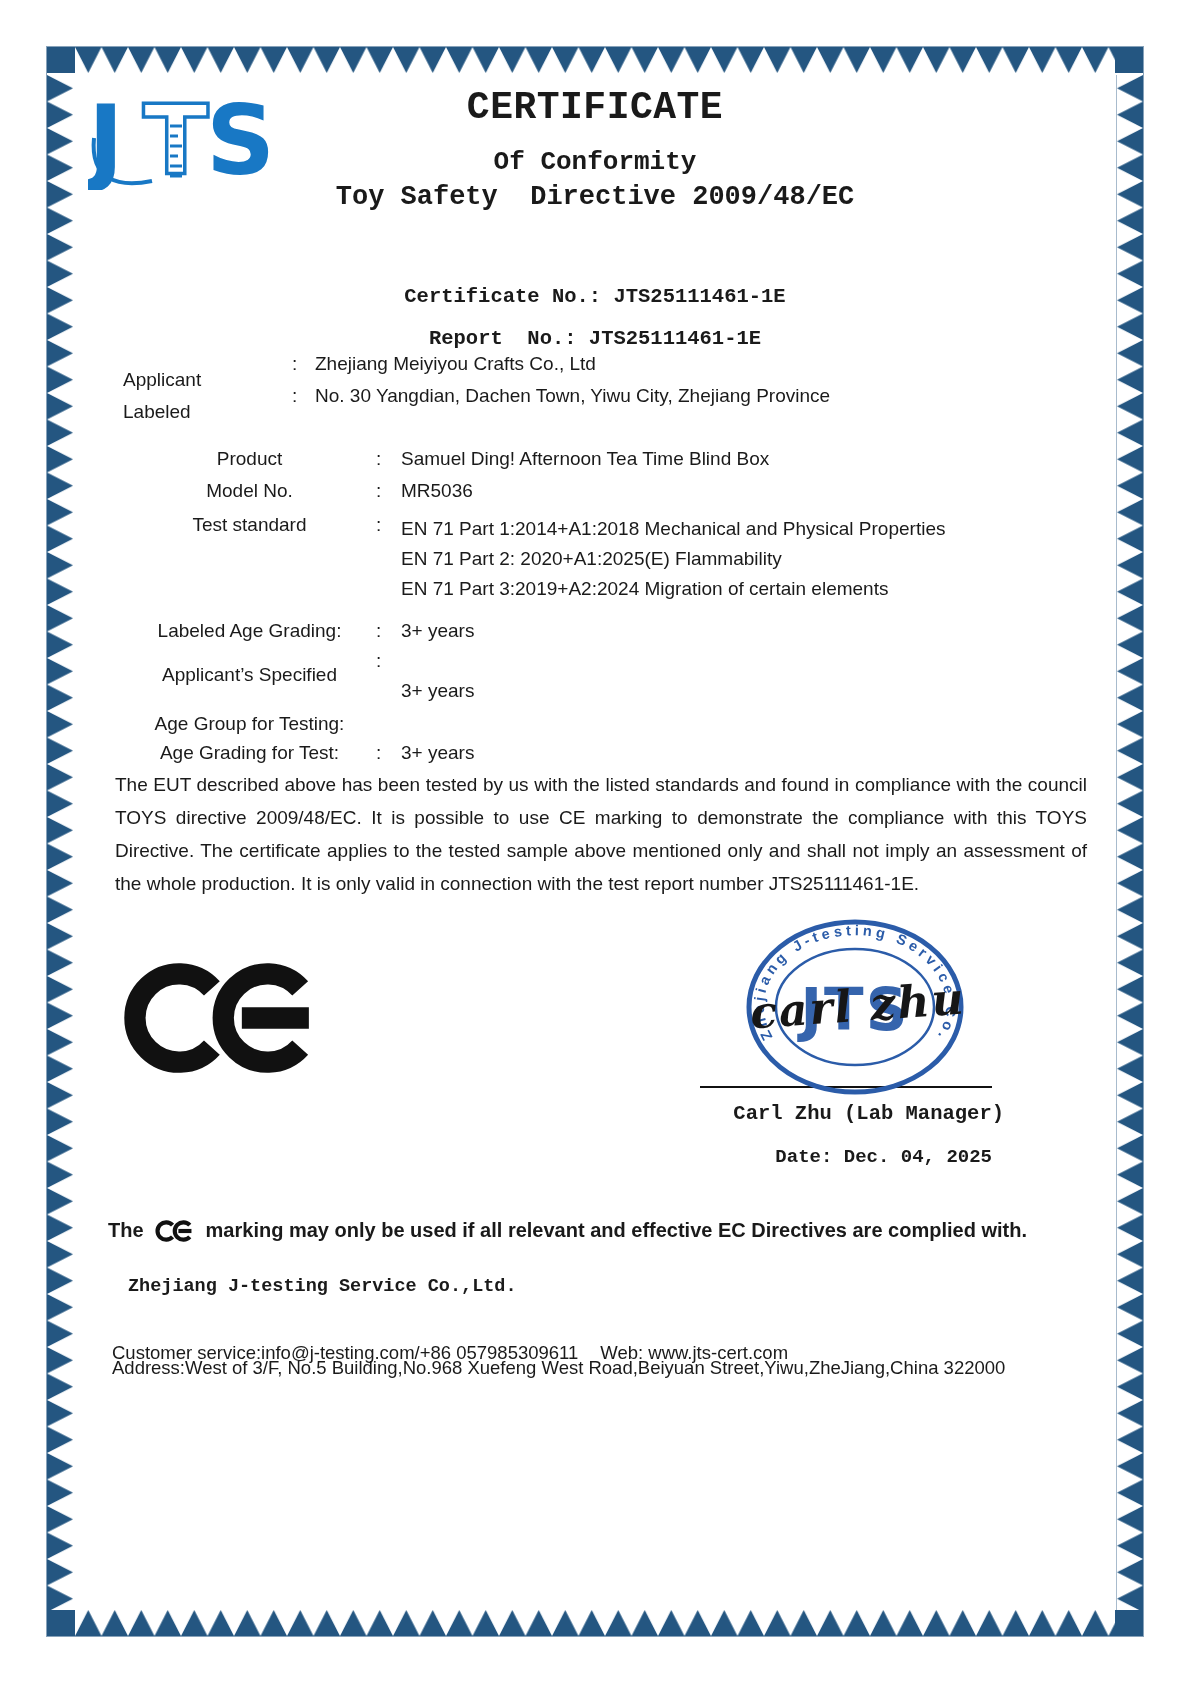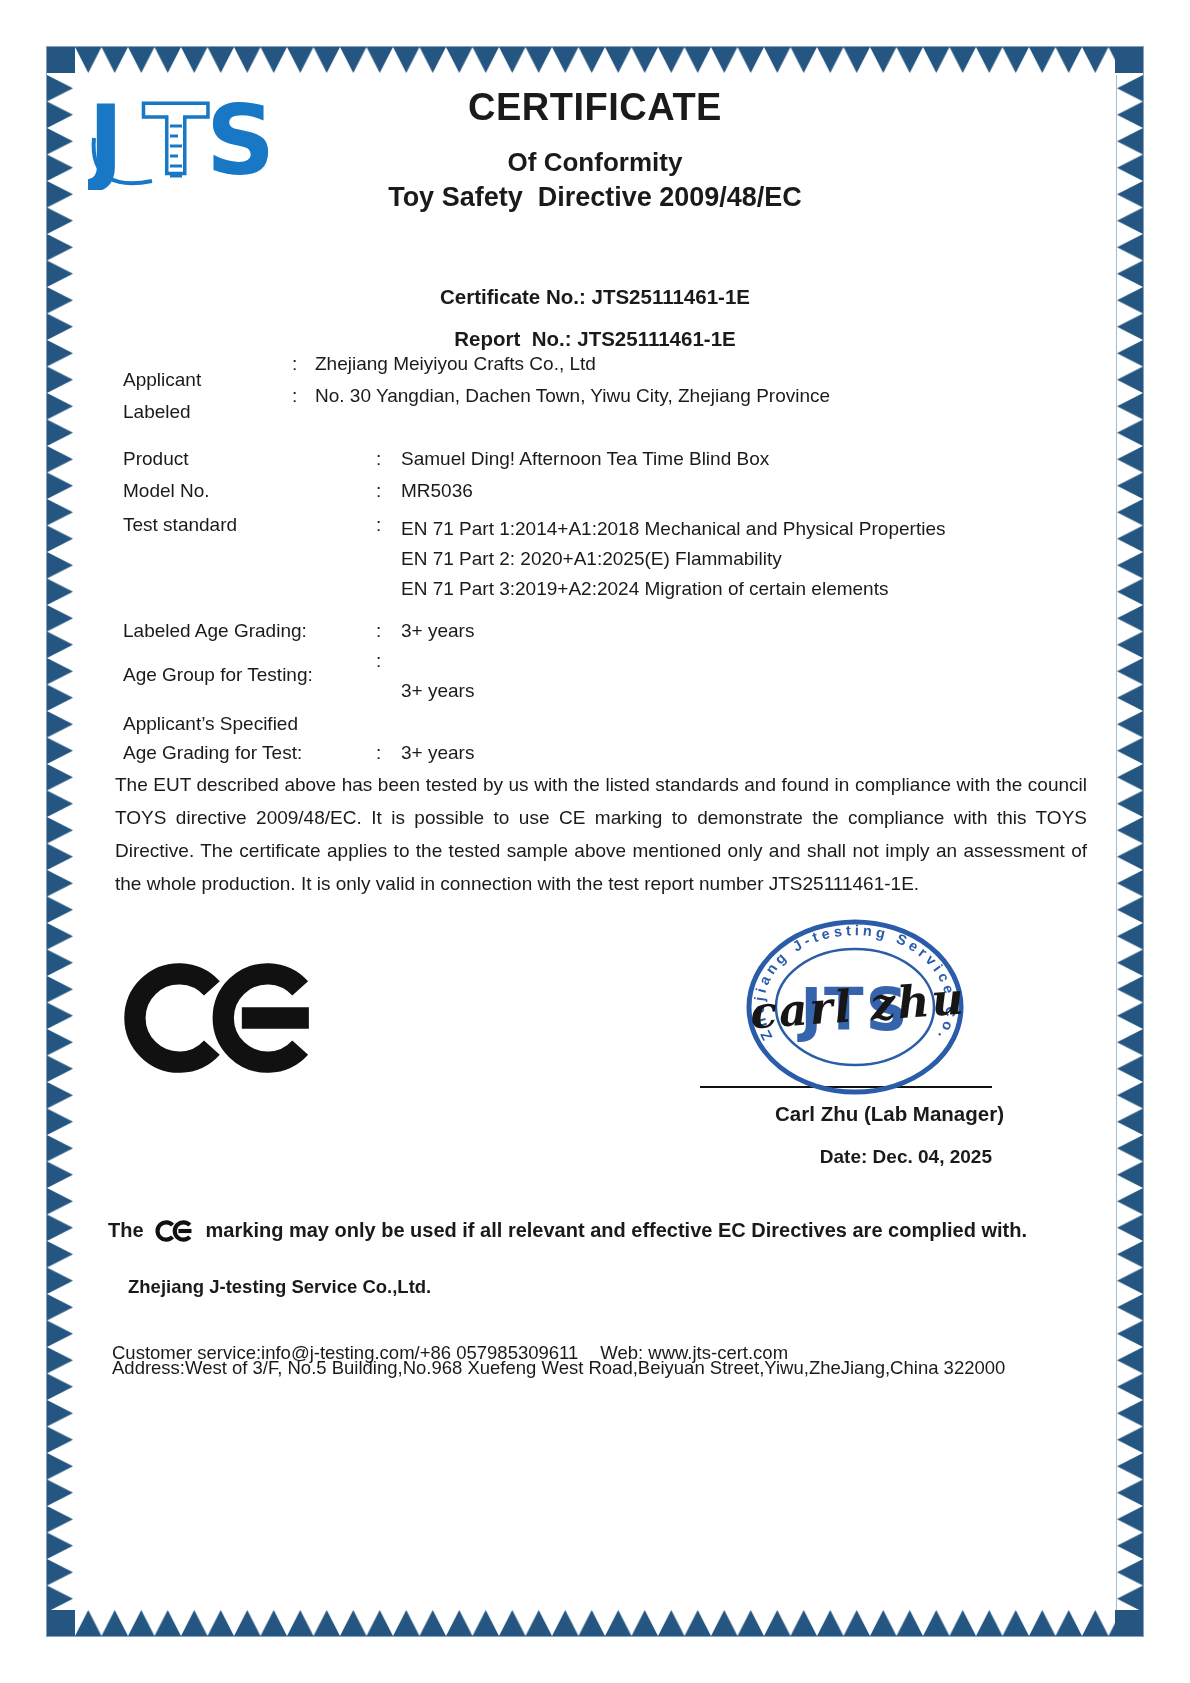--- a/index.html
+++ b/index.html
@@ -1,29 +1,29 @@
 <!DOCTYPE html>
 <html><head>
 <meta charset="utf-8">
 <style>
   html,body{margin:0;padding:0;background:#ffffff;}
   .page{position:relative;width:1190px;height:1683px;background:#fff;overflow:hidden;
         font-family:"Liberation Sans",sans-serif;color:#1a1a1a;}
   .abs{position:absolute;}
   .centered{left:0;width:1190px;text-align:center;}
-  .b{font-weight:bold;}
+  .b{font-weight:bold;font-family:Liberation Mono, monospace;}
   .pre{white-space:pre-wrap;}
   .title-main{top:86px;font-size:38px;letter-spacing:.5px;}
   .title-sub{top:147px;font-size:26px;}
   .title-dir{top:182px;font-size:27px;}
   .cert-no{top:285px;font-size:20.5px;}
   .report-no{top:327px;font-size:20.5px;}
   .row{position:absolute;left:123px;display:flex;font-size:19px;line-height:22px;}
   .row .lbl1{width:169px;margin-top:16px;}
-  .row .lbl2{width:253px;}
+  .row .lbl2{width:253px;text-align:center;}
   .row .col1{width:23px;}
   .row .col2{width:25px;}
   .std-lines div{line-height:30px;}
   .lbl-two{line-height:49px;}
   .para{left:115px;top:768px;width:972px;font-size:19px;line-height:33px;text-align:justify;}
   .ce-big{left:122px;top:942px;}
   .stamp{left:743px;top:918px;}
   .sig-script{left:750px;top:980px;font-family:"DejaVu Serif",serif;font-style:italic;font-weight:bold;
               font-size:44px;color:#161616;transform:rotate(-4deg);letter-spacing:2px;white-space:nowrap;}
   .sig-line{left:700px;top:1086px;width:292px;border-top:2.5px solid #111;height:0;}
@@ -127,22 +127,22 @@
     </div>
   </div>
 
   <div class="row" style="top:620px">
     <div class="lbl2">Labeled Age Grading:</div>
     <div class="col2">:</div>
     <div>3+ years</div>
   </div>
   <div class="row" style="top:650px">
     <div class="lbl2 lbl-two">
+      <div>Applicant’s Specified</div>
       <div>Age Group for Testing:</div>
-      <div>Applicant’s Specified</div>
     </div>
     <div class="col2">:</div>
     <div style="margin-top:30px">3+ years</div>
   </div>
   <div class="row" style="top:742px">
     <div class="lbl2">Age Grading for Test:</div>
     <div class="col2">:</div>
     <div>3+ years</div>
   </div>
 

